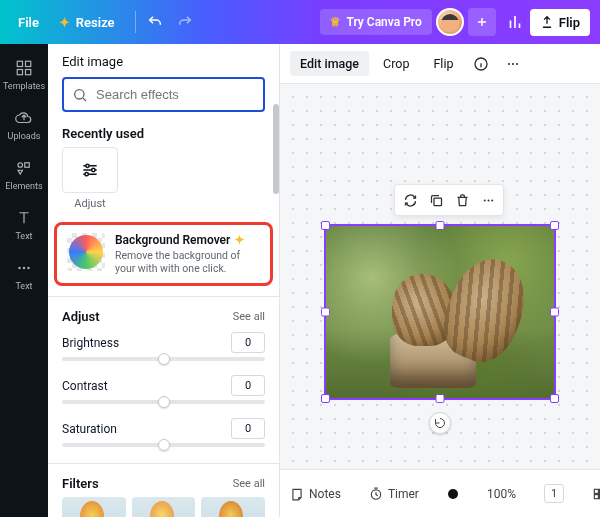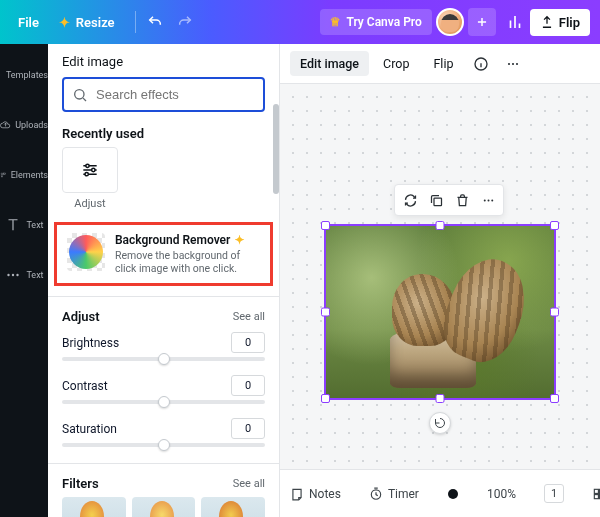--- a/index.html
+++ b/index.html
@@ -12,36 +12,36 @@
   .icon-btn { width: 30px; height: 30px; display: flex; align-items: center; justify-content: center; cursor: pointer; border-radius: 4px; }
   .top-divider { width: 1px; height: 22px; background: rgba(255,255,255,0.35); margin: 0 4px; }
   .spacer { flex: 1; }
   .try-pro { background: rgba(255,255,255,0.18); padding: 6px 10px; border-radius: 4px; font-weight: 600; font-size: 12px; display: flex; align-items: center; gap: 6px; cursor: pointer; }
   .avatar { width: 28px; height: 28px; border-radius: 50%; background: radial-gradient(circle at 35% 30%, #f9d6b8 0%, #f0b080 50%, #d78840 100%); margin: 0 4px; border: 2px solid #fff; cursor: pointer; position: relative; }
   .avatar::after { content:''; position:absolute; inset:4px 3px 2px 3px; border-radius:50% 50% 40% 40%; background: linear-gradient(#3a3a3a 0%, #3a3a3a 35%, #f0b080 35%, #f0b080 100%); }
   .plus-btn { width: 28px; height: 28px; background: rgba(255,255,255,0.18); border-radius: 4px; display: flex; align-items: center; justify-content: center; cursor: pointer; margin-right: 4px; }
   .share-btn { background: #fff; color: #0e1318; padding: 6px 10px; border-radius: 4px; font-weight: 600; display: flex; align-items: center; gap: 5px; cursor: pointer; }
   .main { display: flex; height: calc(100% - 44px); }
   .rail { width: 48px; background: #0e1318; display: flex; flex-direction: column; align-items: center; padding-top: 6px; }
-  .rail-item { width: 48px; height: 50px; display: flex; flex-direction: row; align-items: center; justify-content: center; color: #aeb3b9; font-size: 9px; gap: 4px; cursor: pointer; }
+  .rail-item { width: 48px; height: 50px; display: flex; flex-direction: column; align-items: center; justify-content: center; color: #aeb3b9; font-size: 9px; gap: 4px; cursor: pointer; }
   .rail-item svg { width: 18px; height: 18px; }
   .panel { width: 232px; background: #fff; border-right: 1px solid #e3e5e8; display: flex; flex-direction: column; position: relative; }
   .panel-scroll { overflow-y: auto; height: 100%; }
   .panel-title { font-size: 13px; font-weight: 400; padding: 10px 14px 8px; color: #0e1318; }
   .search-wrap { margin: 0 14px 10px; position: relative; }
   .search-wrap svg { position: absolute; left: 10px; top: 50%; transform: translateY(-50%); width: 16px; height: 16px; color: #61686e; }
   .search-input { width: 100%; border: 2px solid #1d4ed8; border-radius: 4px; padding: 8px 10px 8px 32px; font-size: 13px; outline: none; }
   .section-head { display: flex; justify-content: space-between; align-items: center; padding: 4px 14px 6px; font-size: 13px; }
   .section-head .see-all { font-size: 11px; color: #61686e; cursor: pointer; }
   .section-head .title { font-weight: 600; }
   .recent-row { padding: 0 14px 6px; }
   .recent-item { display: inline-flex; flex-direction: column; align-items: center; gap: 4px; cursor: pointer; }
   .recent-thumb { width: 56px; height: 46px; border: 1px solid #e3e5e8; border-radius: 4px; display: flex; align-items: center; justify-content: center; }
   .recent-label { font-size: 11px; color: #61686e; }
-  .bg-remover { margin: 6px 6px 10px; border: 3px solid #ef3b2f; border-radius: 0; padding: 8px 10px; display: flex; gap: 10px; align-items: flex-start; cursor: pointer; background: #fff; }
+  .bg-remover { margin: 6px 6px 10px; border: 3px solid #ef3b2f; border-radius: 8px; padding: 8px 10px; display: flex; gap: 10px; align-items: flex-start; cursor: pointer; background: #fff; }
   .br-thumb { width: 38px; height: 38px; border-radius: 4px; background:
      linear-gradient(45deg,#e6e6e6 25%,transparent 25%,transparent 75%,#e6e6e6 75%) 0 0/10px 10px,
      linear-gradient(45deg,#e6e6e6 25%,#fff 25%,#fff 75%,#e6e6e6 75%) 5px 5px/10px 10px;
      position: relative; overflow: hidden; flex-shrink: 0; }
   .br-thumb::after { content:''; position:absolute; inset:2px; border-radius:50%; background: conic-gradient(#ff5b5b,#ffd24a,#4ac96a,#3b7bff,#ff5b5b); }
   .br-text .br-title { font-size: 12px; font-weight: 600; display: flex; align-items: center; gap: 4px; }
   .br-text .br-desc { font-size: 10.5px; color: #61686e; line-height: 1.25; margin-top: 2px; }
   .slider-row { padding: 2px 14px 6px; }
   .slider-head { display: flex; justify-content: space-between; align-items: center; font-size: 12px; color: #0f172a; margin-bottom: 4px; }
   .slider-val { width: 34px; border: 1px solid #d6d9dc; border-radius: 3px; text-align: center; font-size: 11px; padding: 3px 0; }
@@ -204,21 +204,21 @@
         </div>
       </div>
 
       <div class="bg-remover">
         <div class="br-thumb"></div>
         <div class="br-text">
           <div class="br-title">
               <span>Background Remover</span> 
               <span class="crown">✦</span>
             </div>
-          <div class="br-desc">Remove the background of click image with one click.</div>
+          <div class="br-desc">Remove the background of your with with one click.</div>
         </div>
       </div>
 
       <div class="divider"></div>
       <div class="section-head">
         <span class="title">Adjust</span>
         <span class="see-all">See all</span>
       </div>
       <div class="slider-row">
         <div class="slider-head">

